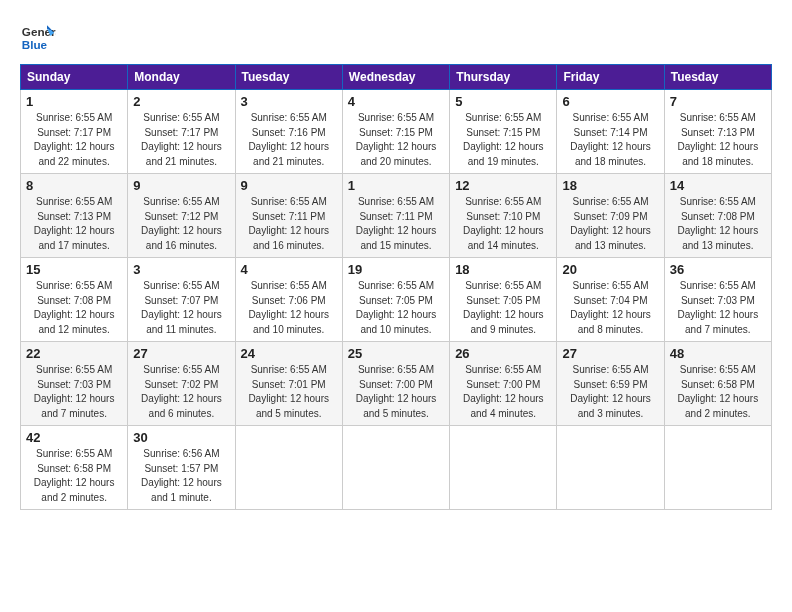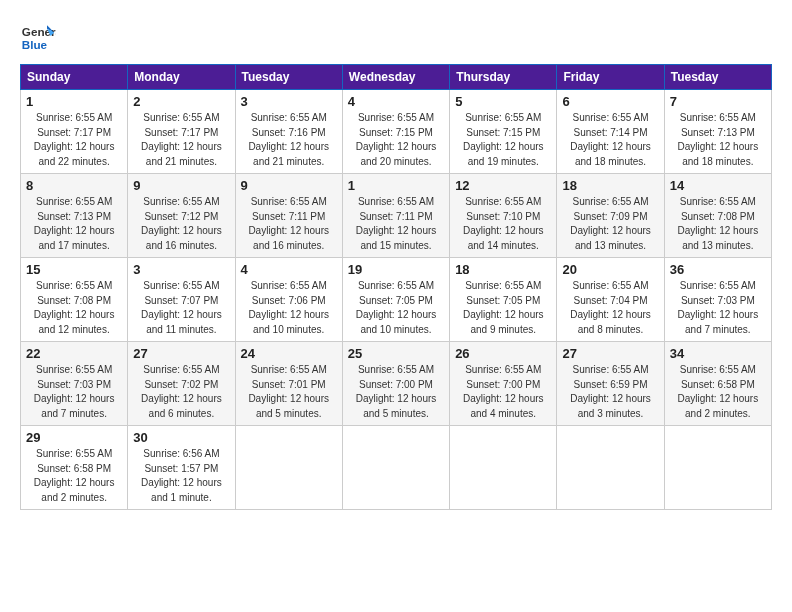--- a/index.html
+++ b/index.html
@@ -308,30 +308,30 @@
 and 4 minutes.</div>
           </td>
           <td>
             <span class="day-num">27</span>
             <div class="day-info" style="white-space: pre-line;">Sunrise: 6:55 AM
 Sunset: 6:59 PM
 Daylight: 12 hours
 and 3 minutes.</div>
           </td>
           <td>
-            <span class="day-num">34</span>
+            <span class="day-num">48</span>
             <div class="day-info" style="white-space: pre-line;">Sunrise: 6:55 AM
 Sunset: 6:58 PM
 Daylight: 12 hours
 and 2 minutes.</div>
           </td>
         </tr>
         <tr>
           <td>
-            <span class="day-num">29</span>
+            <span class="day-num">42</span>
             <div class="day-info" style="white-space: pre-line;">Sunrise: 6:55 AM
 Sunset: 6:58 PM
 Daylight: 12 hours
 and 2 minutes.</div>
           </td>
           <td>
             <span class="day-num">30</span>
             <div class="day-info" style="white-space: pre-line;">Sunrise: 6:56 AM
 Sunset: 1:57 PM
 Daylight: 12 hours

